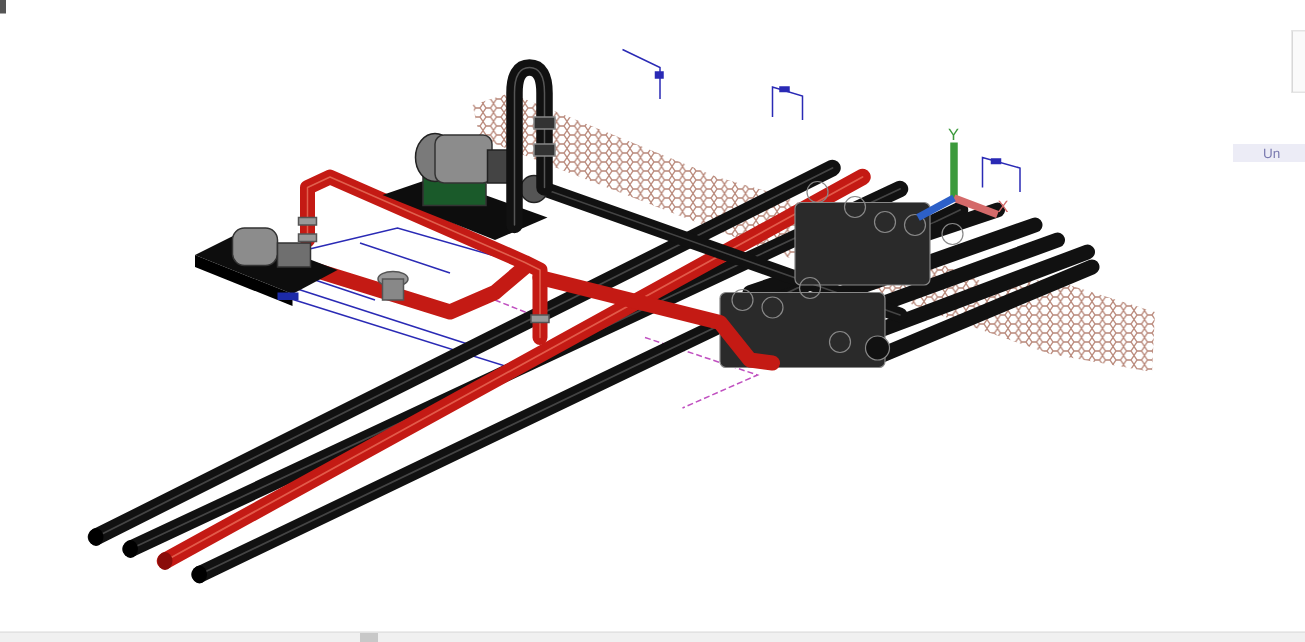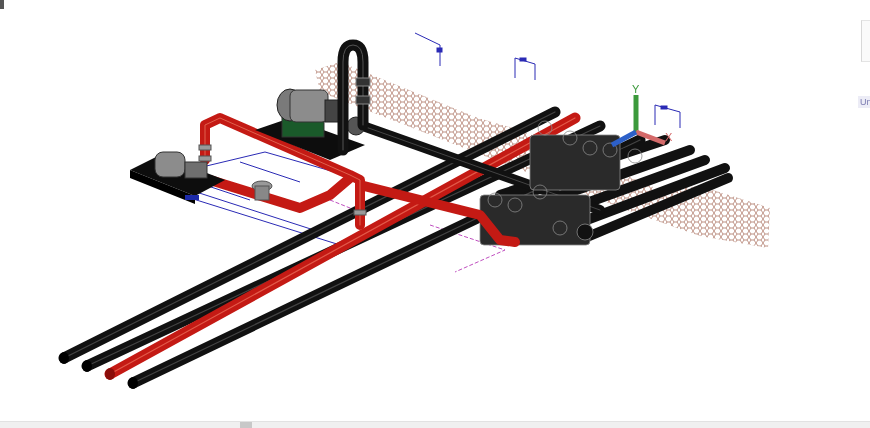--- a/index.html
+++ b/index.html
@@ -1,21 +1,21 @@
 <!DOCTYPE html>
 <html><head>
 <meta charset="utf-8">
 <style>
   html, body { margin:0; padding:0; background:#ffffff; }
   body { width:870px; height:428px; position:relative; overflow:hidden; font-family:"Liberation Sans", sans-serif; }
   #viewport { position:absolute; left:0; top:0; width:870px; height:422px; background:#ffffff; }
   #viewport svg { position:absolute; left:0; top:0; }
   .corner-mark { position:absolute; left:0; top:0; width:4px; height:9px; background:#555; }
   .viewcube { position:absolute; right:0; top:20px; width:8px; height:40px; border-left:1px solid #d8d8d8; border-top:1px solid #e4e4e4; border-bottom:1px solid #e4e4e4; background:#fafafa; }
-  .wcs-label { position:absolute; right:0; top:96px; font-size:9px; color:#7a7ab0; background:#ececf6; padding:1px 2px; line-height:10px; width:8px; overflow:hidden; white-space:nowrap; }
+  .wcs-label { position:absolute; right:0; top:96px; font-size:9px; color:#7a7ab0; background:#ececf6; padding:1px 20px; line-height:10px; width:8px; overflow:hidden; white-space:nowrap; }
   .hscroll { position:absolute; left:0; bottom:0; width:870px; height:6px; background:#f0f0f0; border-top:1px solid #e2e2e2; }
   .hscroll-thumb { position:absolute; left:240px; top:0; width:12px; height:6px; background:#c8c8c8; }
 </style>
 </head>
 <body>
 
 <div id="viewport">
   <div class="corner-mark"></div>
 
   <svg width="870" height="422" viewBox="0 0 870 422">

